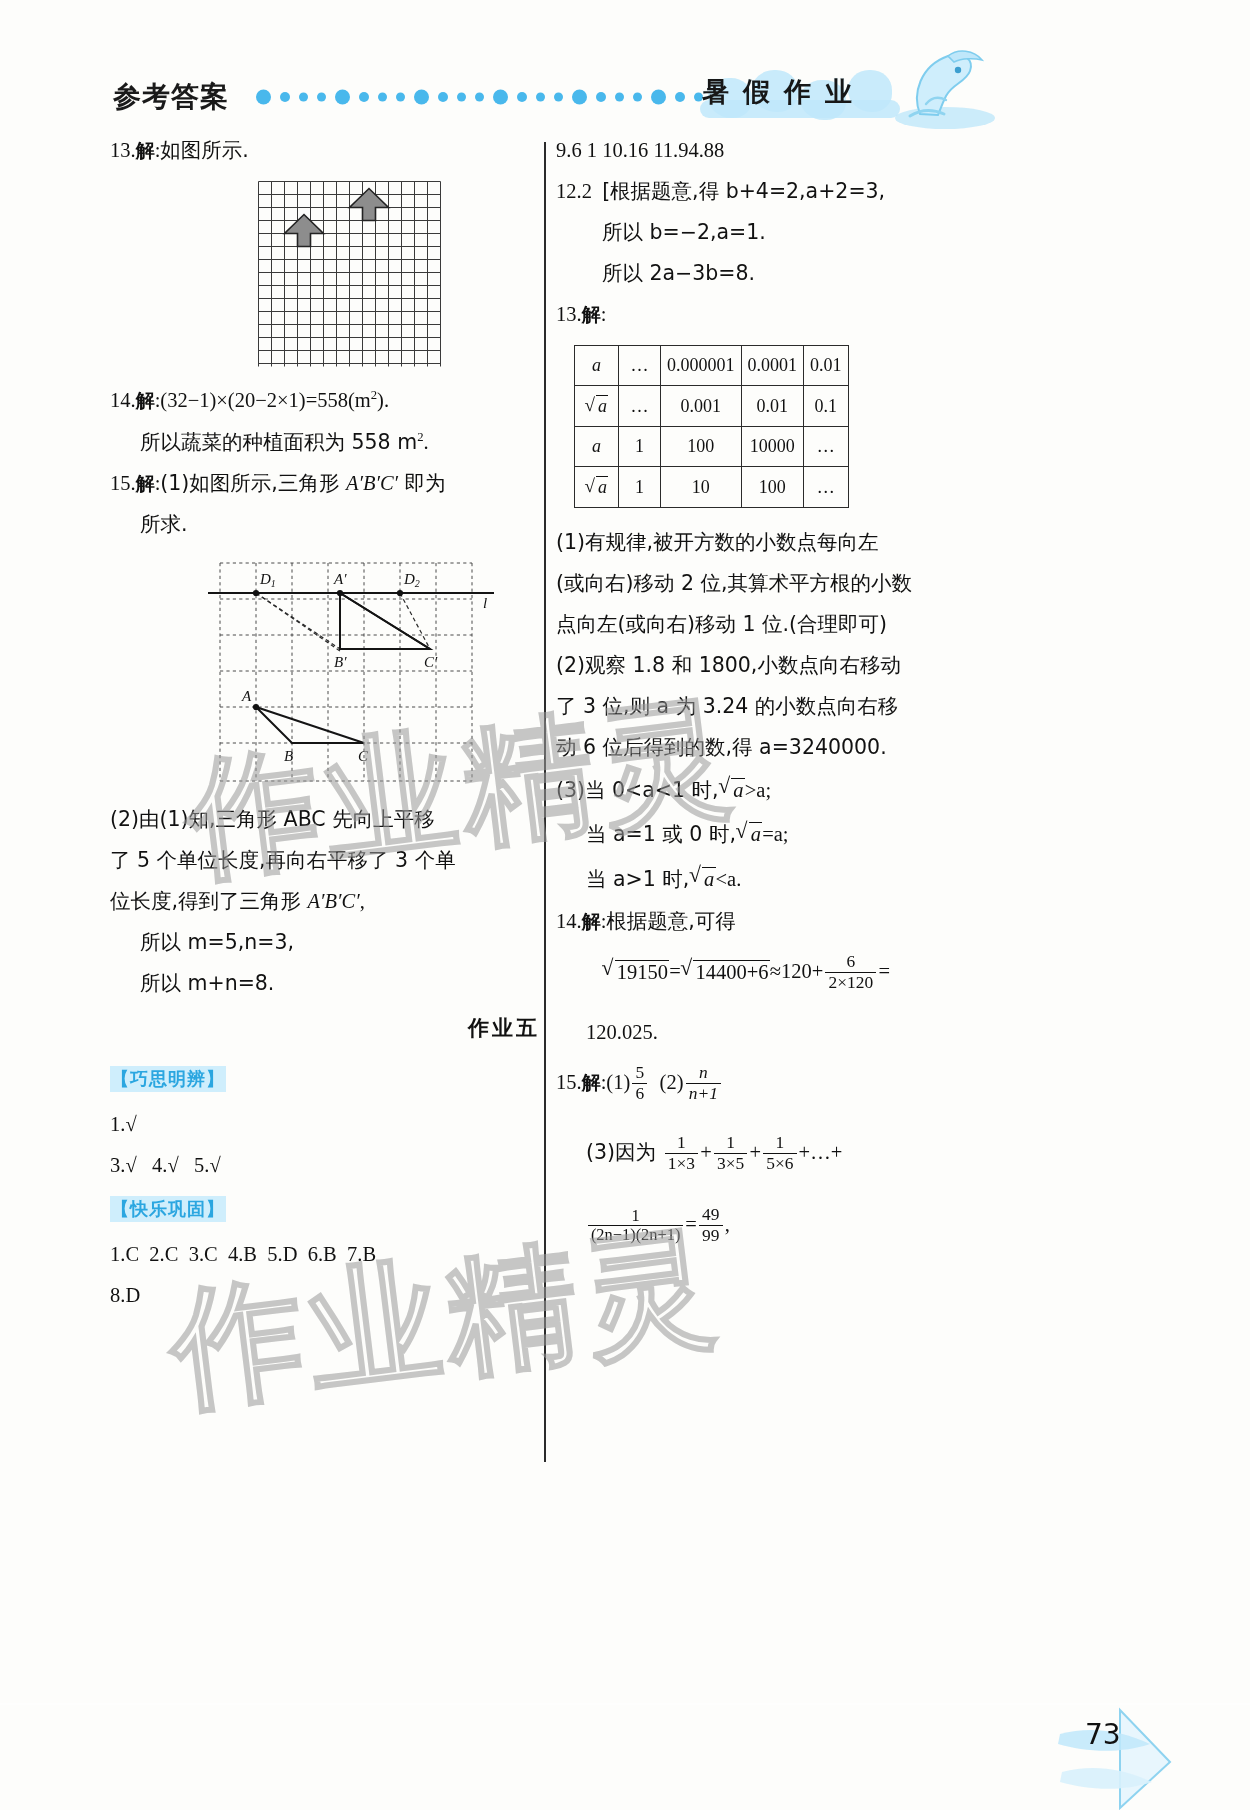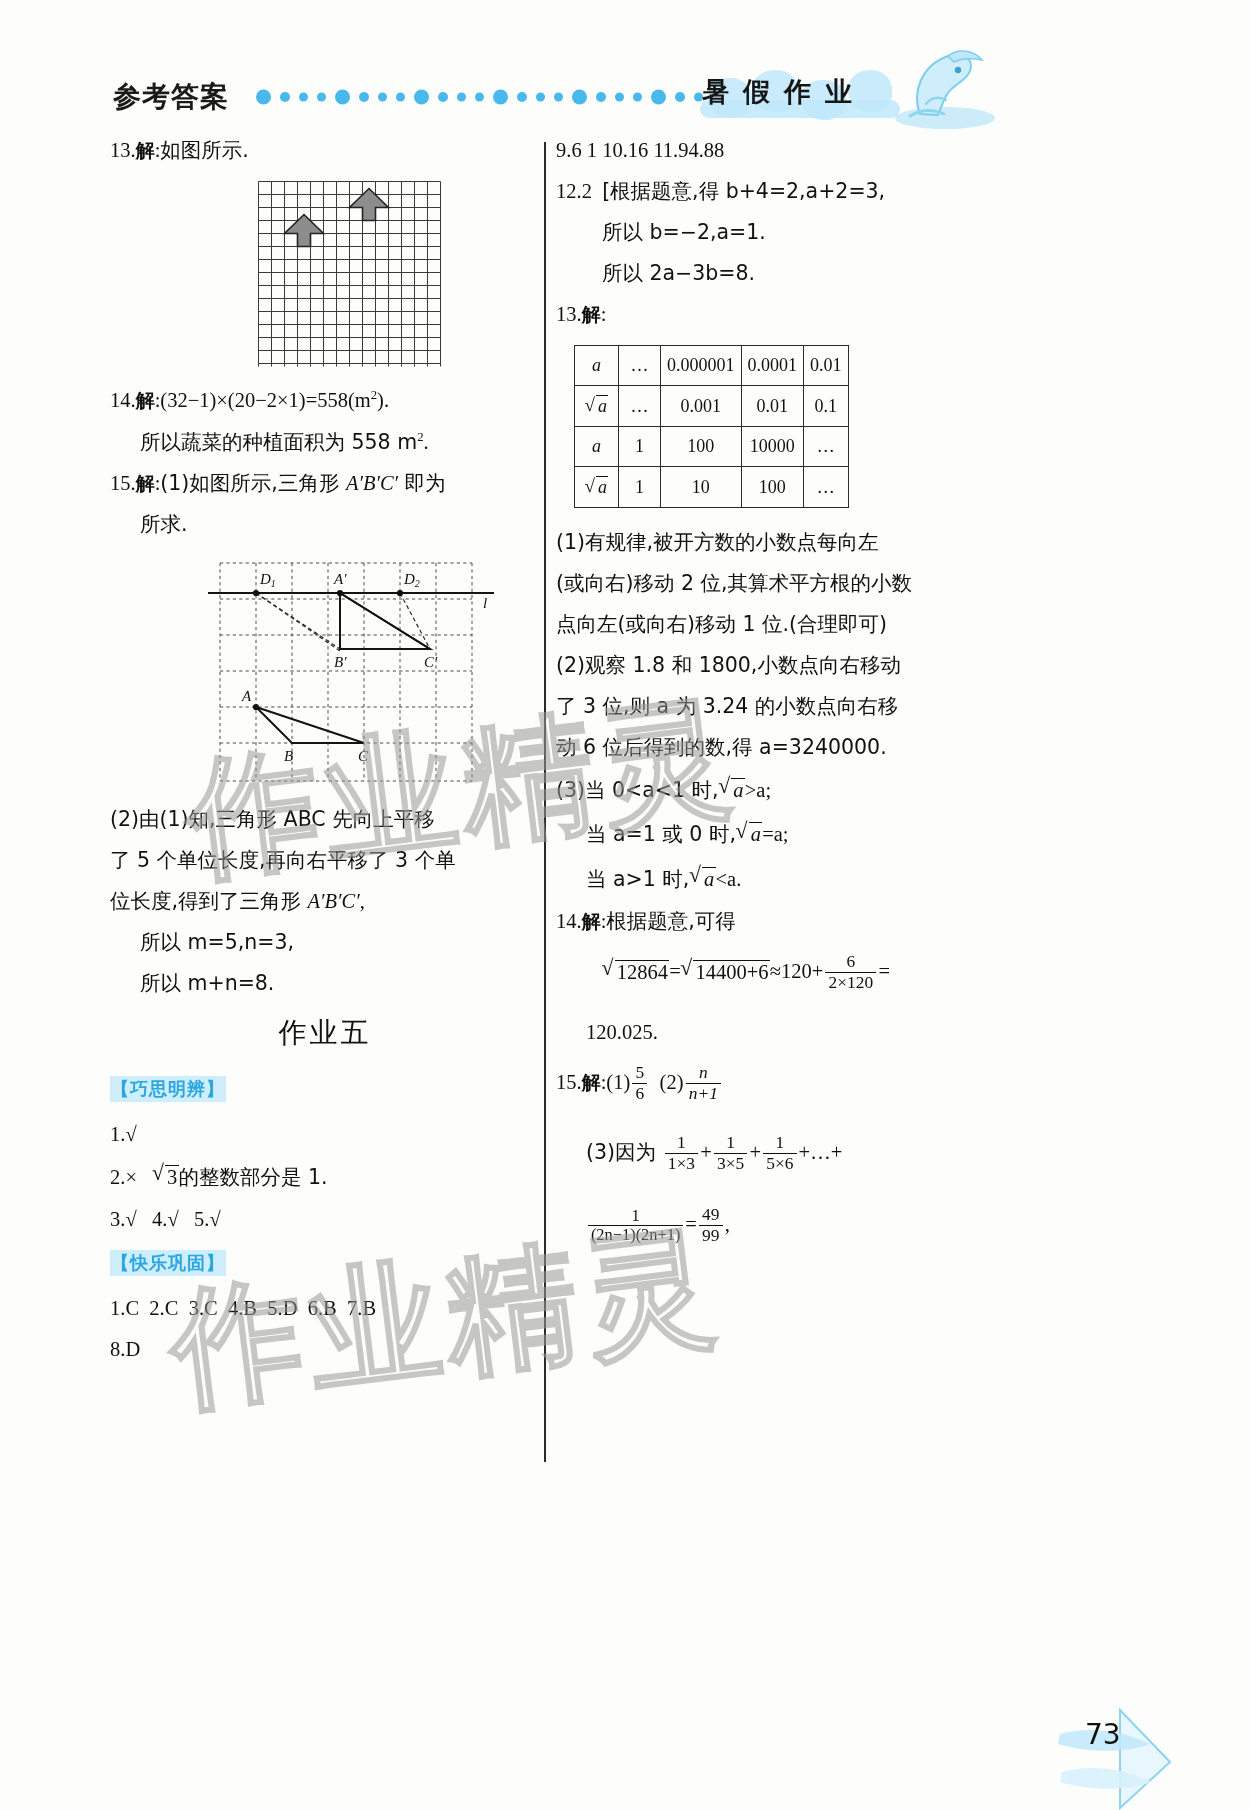--- a/index.html
+++ b/index.html
@@ -60,22 +60,22 @@
   .rad > span { border-top:1.3px solid #111; padding:0 .06em 0 .1em; display:inline-block; line-height:1.12; }
   .radidx { position:absolute; left:-0.18em; top:-0.56em; font-size:.56em; }
 
   
   .frac { display:inline-block; vertical-align:-0.52em; text-align:center; font-size:.85em; line-height:1.12; margin:0 .12em; }
   .frac .num { display:block; padding:0 .18em; }
   .frac .den { display:block; border-top:1.3px solid #111; padding:0 .18em; }
 
   
   .sec-title {
-    font-family:"DejaVu Sans", sans-serif; font-weight:normal;
-    font-size:28px; letter-spacing:3px; text-align:center; color:#111;
+    font-family:"DejaVu Sans", sans-serif; font-weight:bold;
+    font-size:21px; letter-spacing:3px; text-align:right; color:#111;
     margin:4px 0 24px 0;
   }
   .blue-tag {
     font-family:"DejaVu Sans", sans-serif; font-weight:bold;
     font-size:18px; color:#2ba6e0; background:#cfeefc;
     display:inline-block; padding:1px 1px; letter-spacing:1px;
     margin:0 0 22px 0;
   }
 
   
@@ -297,23 +297,20 @@
 
 
     <div class="sec-title">作业五</div>
 
     <div><span class="blue-tag">【巧思明辨】</span></div>
 
     <div class="line">
       <span>1.</span><span>√</span>
     </div>
     <div class="line">
-      <span>2.</span><span>×</span>&nbsp;&nbsp;&nbsp;<span class="rad"><span>3</span></span><span class="cn">的整数部分是 1.</span>
-    </div>
-    <div class="line">
       <span>3.</span><span>√</span>&nbsp;&nbsp;&nbsp;<span>4.</span><span>√</span>&nbsp;&nbsp;&nbsp;<span>5.</span><span>√</span>
     </div>
 
     <div><span class="blue-tag">【快乐巩固】</span></div>
 
     <div class="line">
       <span>1.</span><span>C</span>&nbsp;&nbsp;<span>2.</span><span>C</span>&nbsp;&nbsp;<span>3.</span><span>C</span>&nbsp;&nbsp;<span>4.</span><span>B</span>&nbsp;&nbsp;<span>5.</span><span>D</span>&nbsp;&nbsp;<span>6.</span><span>B</span>&nbsp;&nbsp;<span>7.</span><span>B</span>
     </div>
     <div class="line">
       <span>8.</span><span>D</span>
@@ -385,21 +382,21 @@
       <span class="cn">当 a=1 或 0 时,</span><span class="rad"><span class="mi">a</span></span><span>=a;</span>
     </div>
     <div class="line indent1">
       <span class="cn">当 a&gt;1 时,</span><span class="rad"><span class="mi">a</span></span><span>&lt;a.</span>
     </div>
 
     <div class="line">
       <span>14.</span><span class="bold-jie">解</span><span>:</span><span class="cn">根据题意,可得</span>
     </div>
     <div class="line indent2" style="margin-bottom:30px;">
-      <span class="rad"><span>12864</span></span><span>=</span><span class="rad"><span>14400+6</span></span><span>≈120+</span><span class="frac"><span class="num">6</span><span class="den">2×120</span></span><span>=</span>
+      <span class="rad"><span>19150</span></span><span>=</span><span class="rad"><span>14400+6</span></span><span>≈120+</span><span class="frac"><span class="num">6</span><span class="den">2×120</span></span><span>=</span>
     </div>
     <div class="line indent1">120.025.</div>
 
     <div class="line" style="margin-bottom:30px;">
       <span>15.</span><span class="bold-jie">解</span><span>:</span><span>(1)</span><span class="frac"><span class="num">5</span><span class="den">6</span></span>&nbsp;&nbsp;<span>(2)</span><span class="frac"><span class="num mi">n</span><span class="den mi">n+1</span></span>
     </div>
     <div class="line indent1" style="margin-bottom:32px;">
       <span class="cn">(3)因为 </span><span class="frac"><span class="num">1</span><span class="den">1×3</span></span><span>+</span><span class="frac"><span class="num">1</span><span class="den">3×5</span></span><span>+</span><span class="frac"><span class="num">1</span><span class="den">5×6</span></span><span>+…+</span>
     </div>
     <div class="line indent1">

